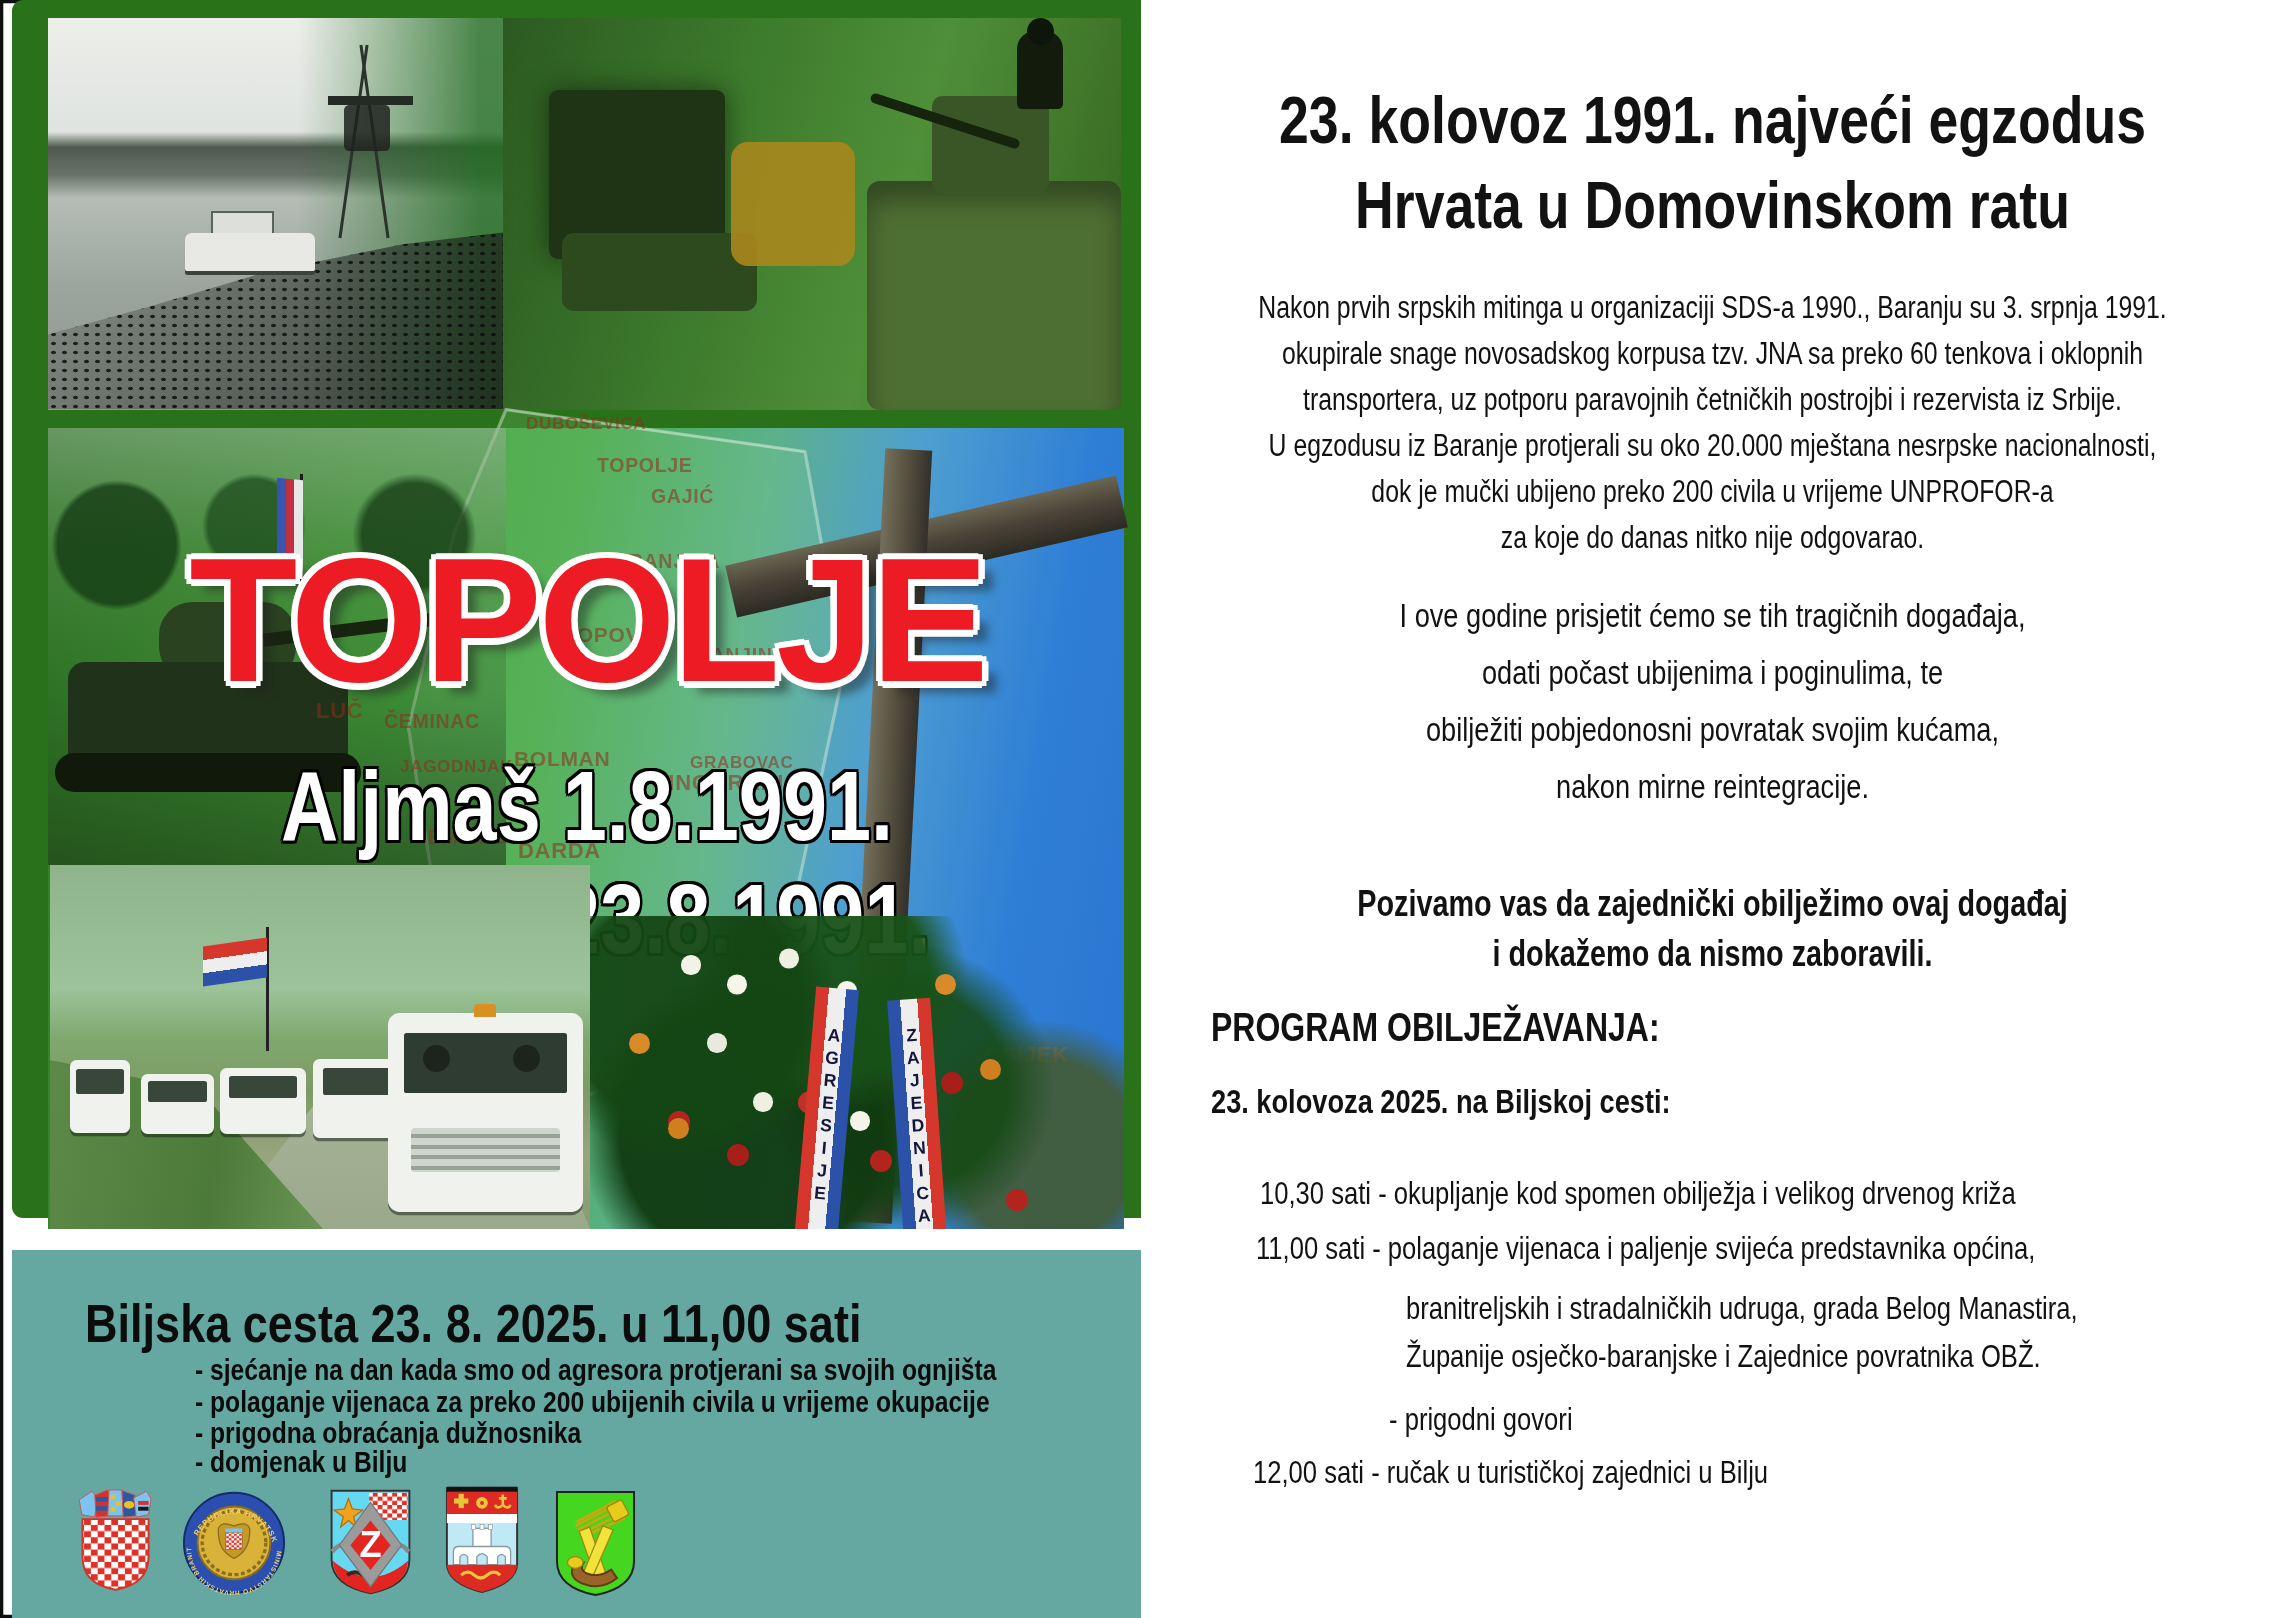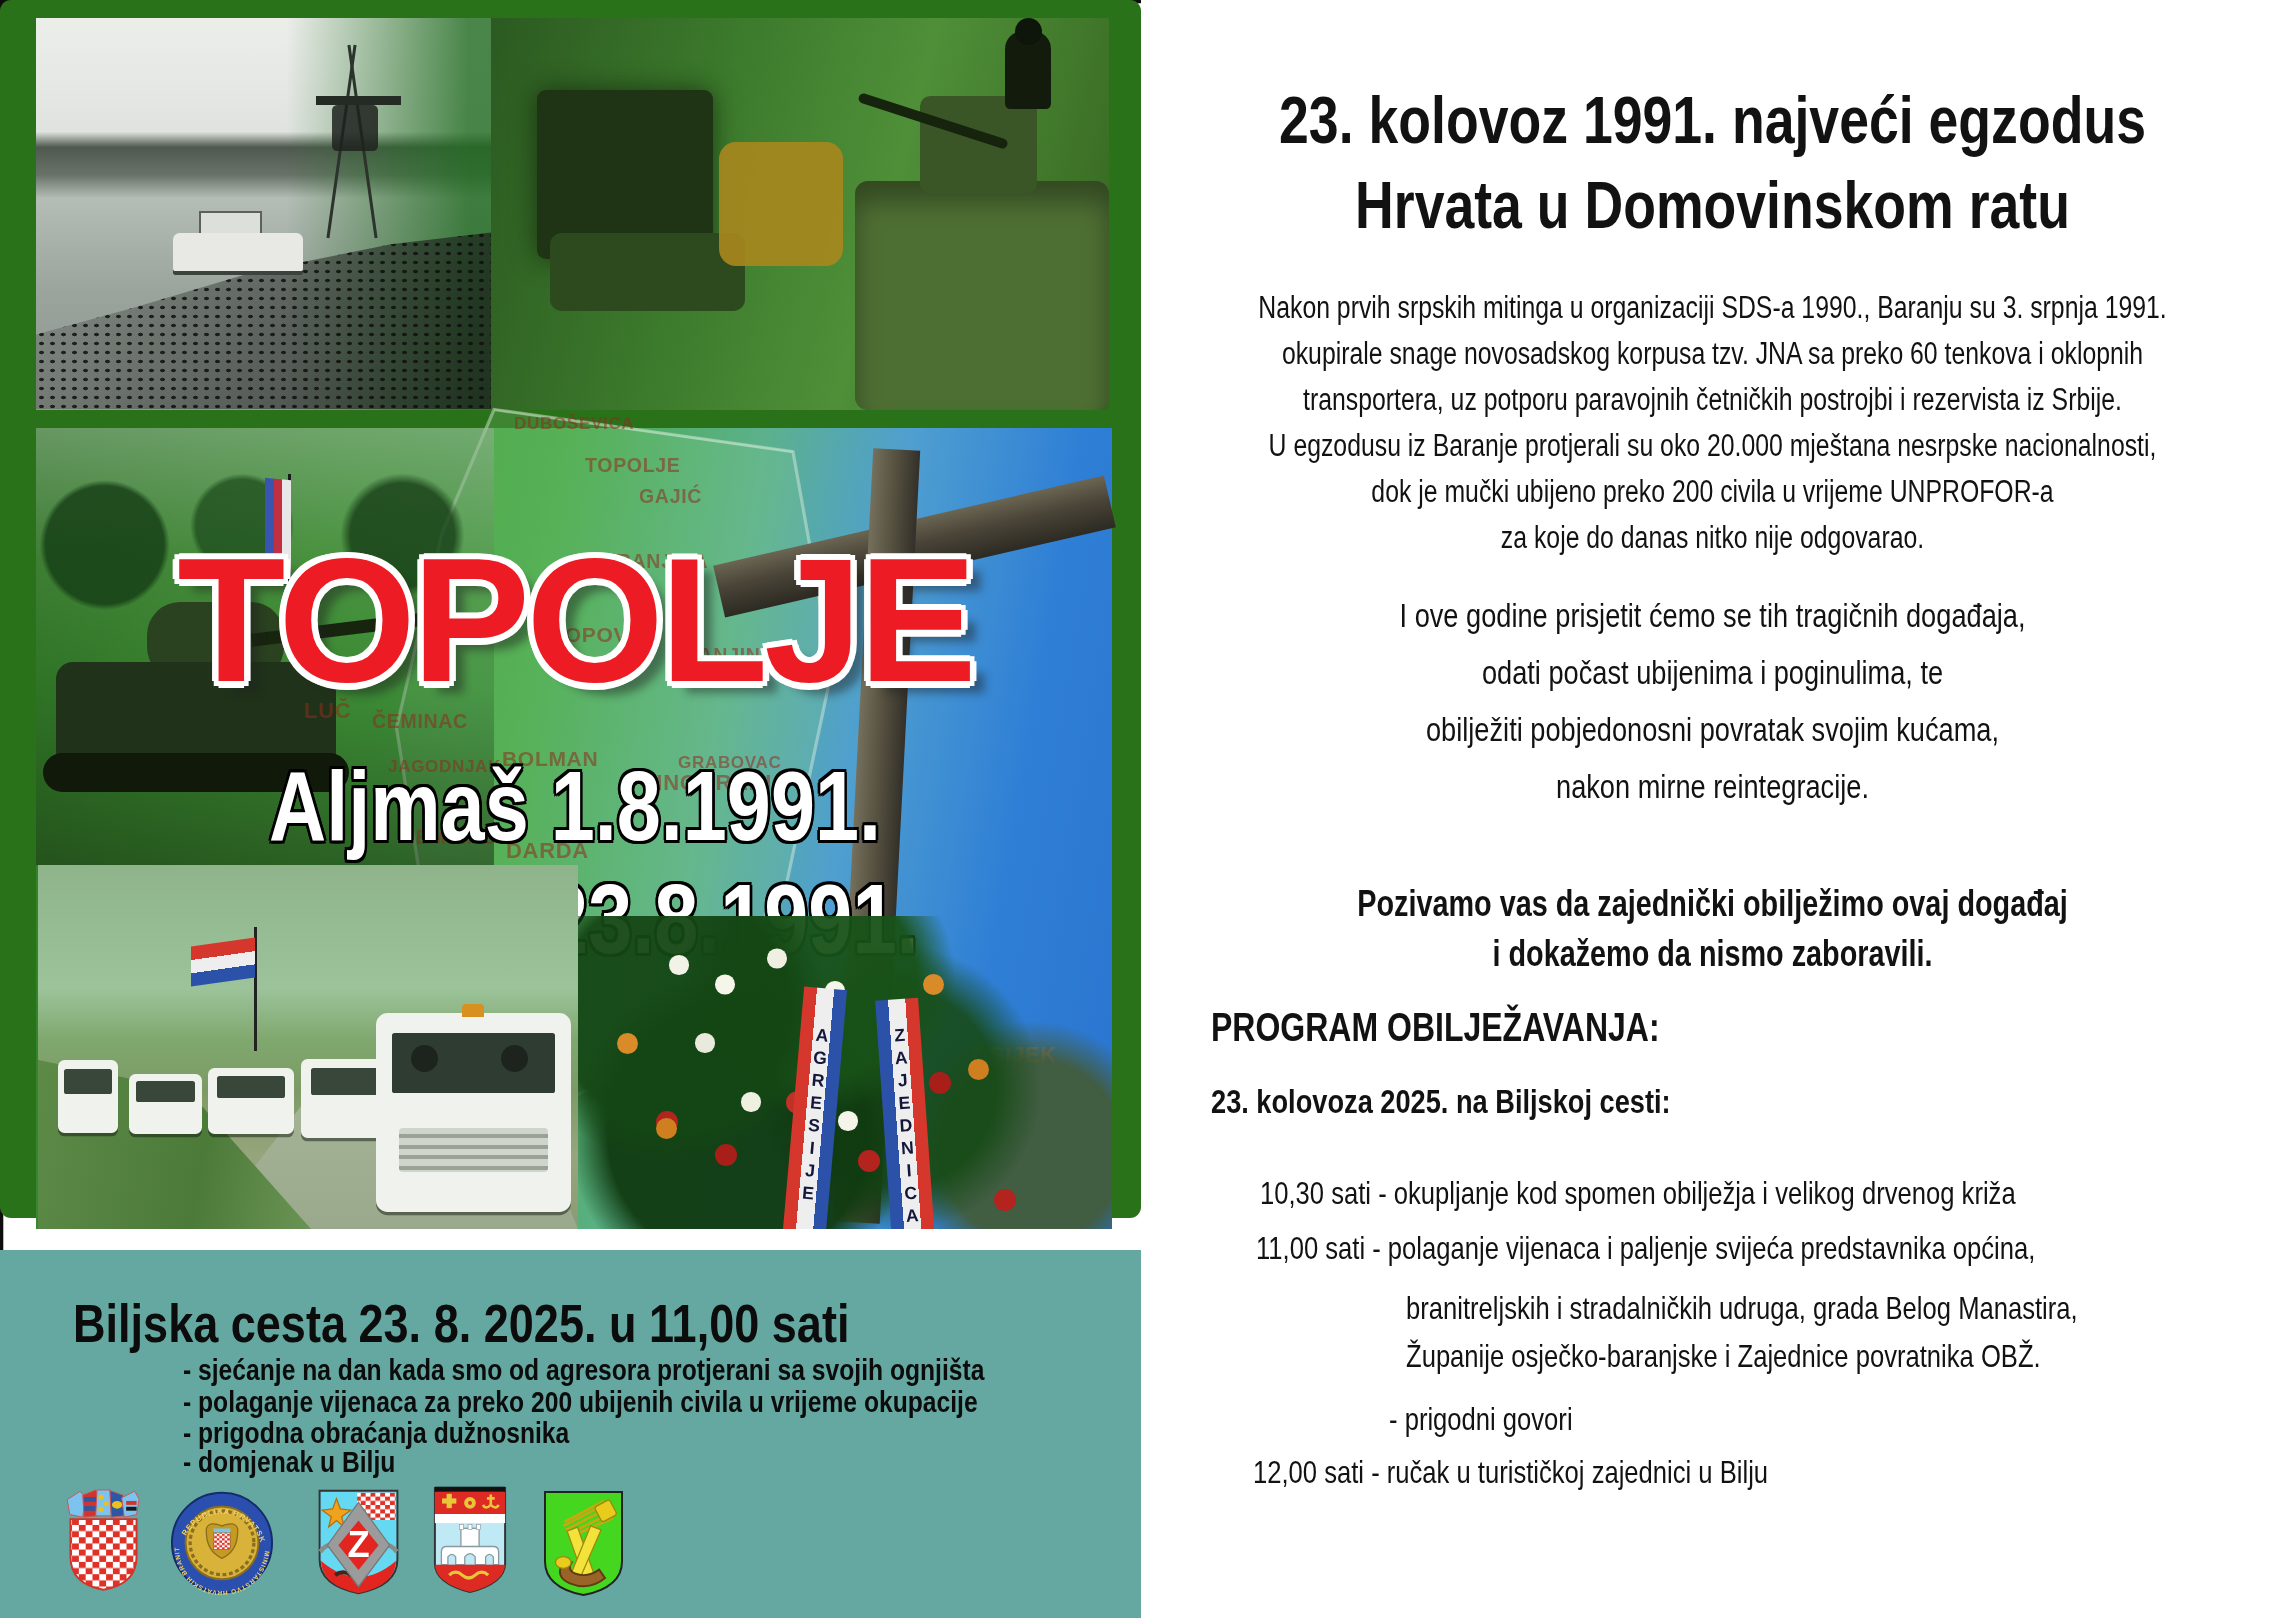--- a/index.html
+++ b/index.html
@@ -10,21 +10,21 @@
   }
   
   .abs{position:absolute;}
   .ctr{text-align:center;}
   .b{font-weight:bold;}
   .cond8{transform:scaleX(.8);transform-origin:50% 0;}
   .cond8l{transform:scaleX(.8);transform-origin:0 0;}
   .cond85l{transform:scaleX(.85);transform-origin:0 0;}
   .outline-black{color:#fff;text-shadow:3.3px 0 #000,-3.3px 0 #000,0 3.3px #000,0 -3.3px #000,2.6px 2.6px #000,-2.6px -2.6px #000,2.6px -2.6px #000,-2.6px 2.6px #000;}
   
-  #poster{left:0;top:0;width:1141px;height:1218px;background:#2a7219;border-radius:11px;}
+  #poster{left:12px;top:0;width:1141px;height:1218px;background:#2a7219;border-radius:11px;}
   .photo{overflow:hidden;}
   
   #ph-river{left:36px;top:18px;width:455px;height:392px;
     background:
       linear-gradient(to right,rgba(30,105,30,0) 55%,rgba(33,108,33,.8) 95%),
       linear-gradient(to bottom,transparent 29%,rgba(55,66,55,.85) 33%,rgba(66,78,66,.7) 40%,transparent 46%),
       linear-gradient(to bottom,#eceeea 0%,#dfe3df 30%,#b9c1ba 42%,#aab3ac 55%,#9aa49c 70%,#8e978f 100%);}
   #crowd{left:0;top:195px;width:455px;height:196px;
     background-image:radial-gradient(rgba(15,15,15,.85) 2px,transparent 2.6px),
       linear-gradient(110deg,rgba(25,28,25,.15),rgba(25,28,25,.75));

